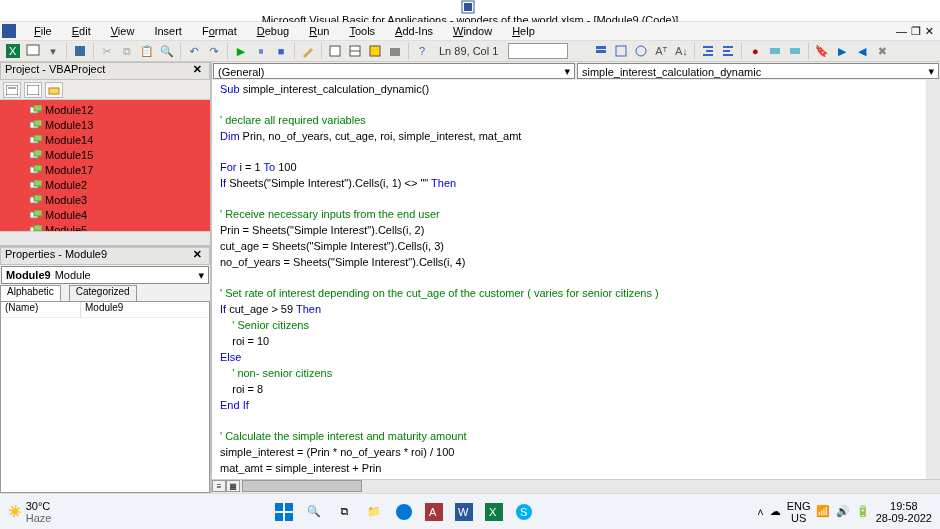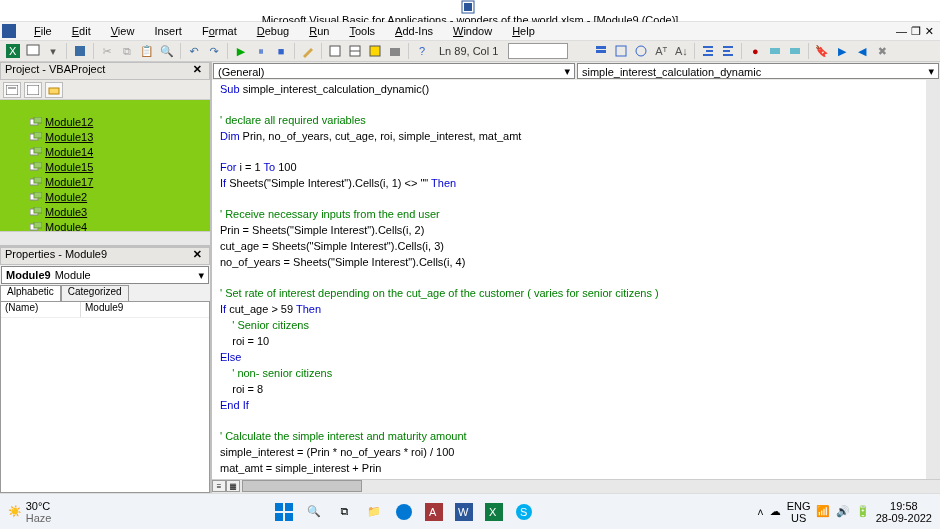--- a/index.html
+++ b/index.html
@@ -16,27 +16,27 @@
 .toolbar { height: 22px; background: #eceae6; display: flex; align-items: center; padding: 0 4px; gap: 2px; border-top: 1px solid #ddd; border-bottom: 1px solid #ccc; }
 .toolbar .tbtn { width: 18px; height: 18px; display: flex; align-items: center; justify-content: center; cursor: pointer; color: #555; }
 .toolbar .sep { width: 1px; height: 16px; background: #ccc; margin: 0 2px; }
 .toolbar .pos { font-size: 11px; color: #333; padding: 0 6px; }
 .main { flex: 1; display: flex; overflow: hidden; }
 .left { width: 212px; display: flex; flex-direction: column; border-right: 2px solid #c0c0c0; }
 .panel-hdr { height: 18px; background: #e8e6e3; border: 1px solid #c0c0c0; display: flex; padding: 0 4px; font-size: 11px; }
 .panel-hdr .x { margin-left: auto; font-weight: bold; cursor: pointer; padding: 0 3px; }
 .projtools { height: 20px; background: #eceae6; display: flex; align-items: center; padding: 0 3px; gap: 3px; border-bottom: 1px solid #ccc; }
 .projtools .pbtn { width: 18px; height: 16px; display: flex; align-items: center; justify-content: center; border: 1px solid #bbb; background: #f8f8f8; cursor: pointer; }
-.tree { flex: 1; background: #84cc16; overflow: auto; padding: 14px 0; text-decoration: underline; }
+.tree { flex: 1; background: #ef4444; overflow: auto; padding: 2px 0; }
 .tree .node { display: flex; align-items: center; height: 15px; padding-left: 30px; gap: 3px; cursor: pointer; }
 .tree .node .modicon { width: 12px; height: 10px; display: inline-flex; }
 .tr-scrl { height: 14px; background: #e8e8e8; border-top: 1px solid #ccc; }
 .props { display: flex; flex-direction: column; border-top: 2px solid #c0c0c0; height: 248px; }
 .props .combo { height: 18px; border: 1px solid #888; margin: 1px; background: #fff; display: flex; align-items: center; padding: 0 4px; font-size: 11px; }
-.props .tabs { display: flex; height: 16px; }
+.props .tabs { display: flex; height: 16px; gap: 8px; }
 .props .tab { padding: 0 6px; border: 1px solid #999; border-bottom: none; background: #f0f0f0; font-size: 10px; cursor: pointer; }
 .props .tab.active { background: #fff; }
 .props .grid { flex: 1; background: #fff; border: 1px solid #999; }
 .props .row { display: flex; height: 16px; border-bottom: 1px solid #eee; }
 .props .row .k { width: 80px; padding: 0 4px; border-right: 1px solid #ddd; font-size: 10px; }
 .props .row .v { flex: 1; padding: 0 4px; font-size: 10px; }
 .right { flex: 1; display: flex; flex-direction: column; background: #fff; }
 .combos { height: 18px; display: flex; gap: 2px; padding: 1px; background: #eceae6; }
 .combos .cbo { flex: 1; height: 16px; border: 1px solid #888; background: #fff; display: flex; align-items: flex-end; padding: 0 4px; font-size: 11px; }
 .code { flex: 1; overflow: auto; font-family: Consolas, "Courier New", monospace; font-size: 12px; line-height: 15px; padding: 2px 8px; white-space: pre; position: relative; }

